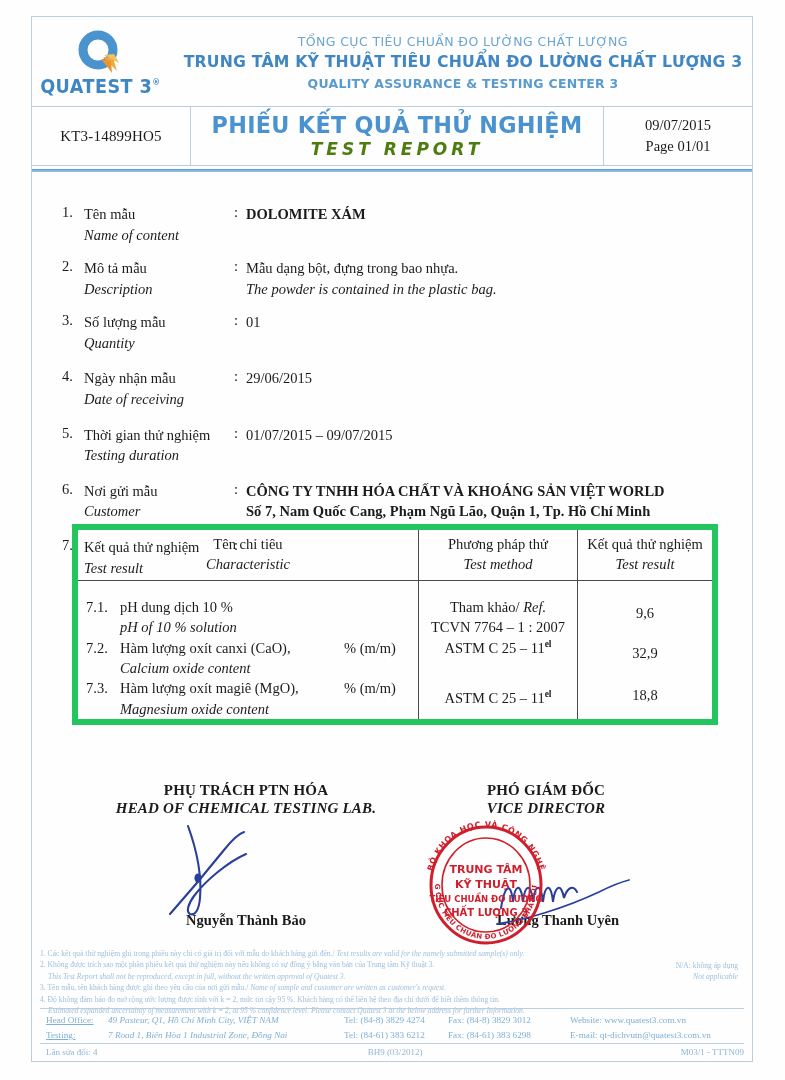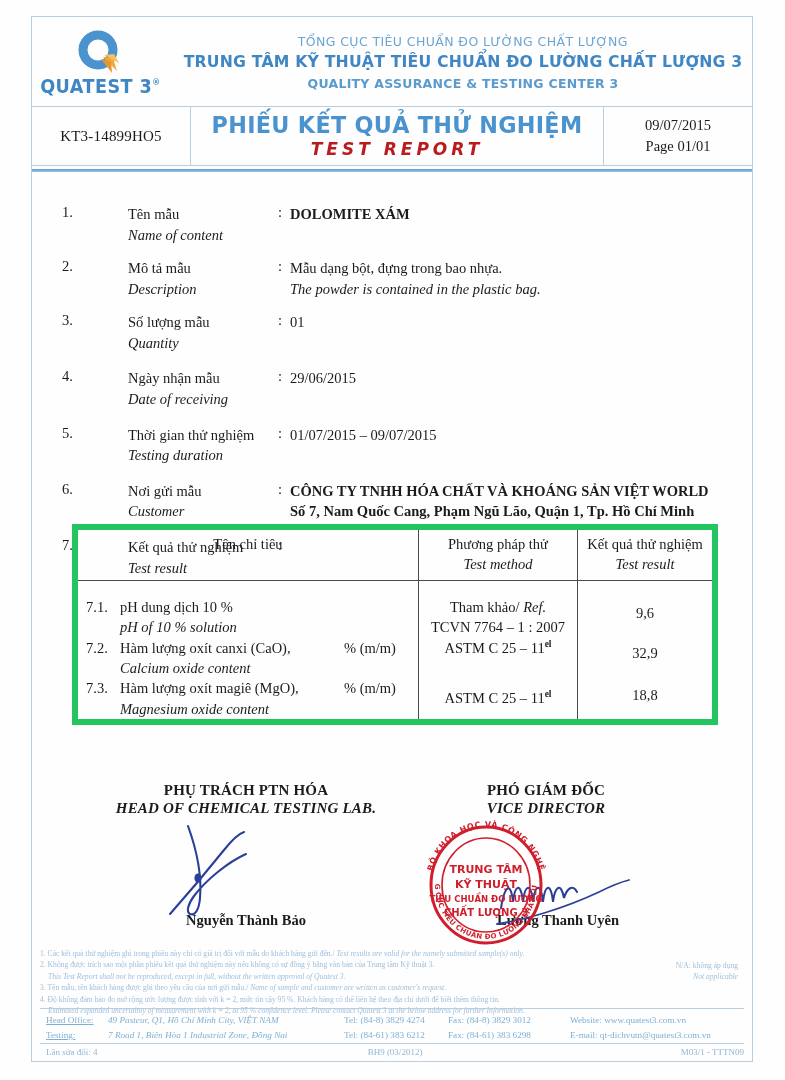--- a/index.html
+++ b/index.html
@@ -151,21 +151,21 @@
     color: #4a93cf;
     letter-spacing: 0.3px;
     transform: scaleX(0.97);
     line-height: 1.05;
   }
   .title-en {
     font-family: "DejaVu Sans", sans-serif;
     font-weight: 700;
     font-style: italic;
     font-size: 17px;
-    color: #b91c1c;
+    color: #4d7c0f;
     letter-spacing: 4px;
     margin-top: 2px;
   }
   .date-cell {
     width: 148px;
     text-align: center;
     font-size: 14.5px;
     line-height: 1.45;
   }
 
@@ -201,21 +201,20 @@
     width: 22px;
     font-size: 14.5px;
     flex: 0 0 22px;
     text-align: left;
   }
   .f-label {
     width: 150px;
     flex: 0 0 150px;
     font-size: 14.5px;
     line-height: 1.42;
-    margin-left: 44px;
   }
   .f-label .en {
     font-style: italic;
     display: block;
   }
   .f-colon {
     width: 12px;
     flex: 0 0 12px;
     font-size: 14.5px;
   }
@@ -529,20 +528,21 @@
       <div class="f-colon">:</div>
       <div class="f-value"></div>
     </div>
 
   </div>
 
   <div class="rtable">
     <div class="rt-head">
       <div class="rt-c1">
         <span>Tên chỉ tiêu</span>
+        <span class="en">Characteristic</span>
       </div>
       <div class="rt-c2">
         <span>Phương pháp thử</span>
         <span class="en">Test method</span>
       </div>
       <div class="rt-c3">
         <span>Kết quả thử nghiệm</span>
         <span class="en">Test result</span>
       </div>
     </div>

